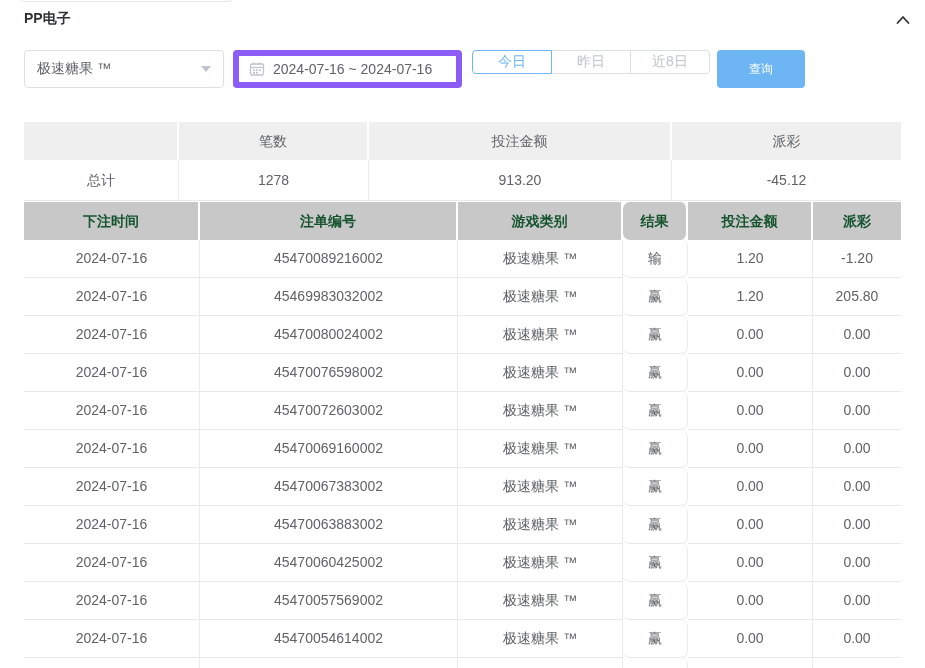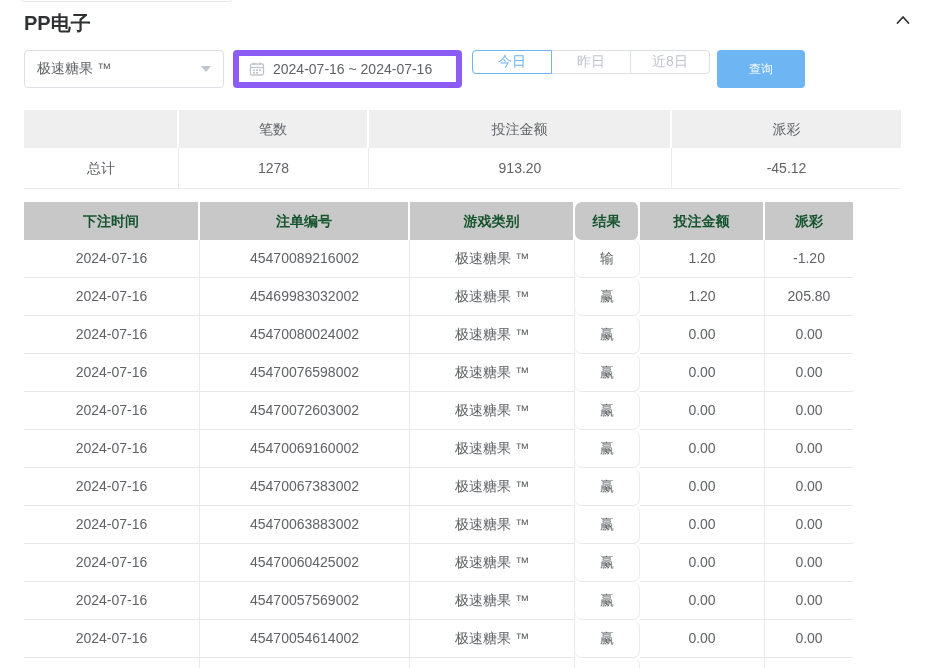--- a/index.html
+++ b/index.html
@@ -12,21 +12,21 @@
     position:relative; width:925px; height:668px;
     background:#fff; overflow:hidden;
   }
   
   .top-frag {
     position:absolute; top:-10px; left:20px; width:213px; height:12px;
     border:1px solid #e4e7ed; border-radius:4px; background:#fff;
   }
   
   .panel-header { position:absolute; top:10px; left:24px; right:12px; height:20px; }
-  .panel-title { font-size:20px; font-weight:bold; color:#303133; }
+  .panel-title { font-size:14px; font-weight:bold; color:#303133; }
   .collapse-btn { position:absolute; right:0; top:0; width:20px; height:20px; cursor:pointer; }
   
   .controls { position:absolute; top:50px; left:24px; height:38px; display:flex; align-items:stretch; }
   .select-box {
     width:200px; height:38px; border:1px solid #dcdfe6; border-radius:4px;
     display:flex; align-items:center; padding:0 12px; background:#fff; cursor:pointer;
     margin-right:9px;
   }
   .select-box .sel-text { flex:1; color:#606266; }
   .caret-down {
@@ -55,21 +55,21 @@
   .query-btn {
     width:88px; height:38px; background:var(--accent,#6db6f3); color:#fff;
     border:none; border-radius:4px; font-size:12px; cursor:pointer;
     font-family:inherit;
   }
   
   .stable { position:absolute; top:110px; left:24px; width:877px; }
   .stable .srow { display:flex; }
   .stable .shead .cell {
     background:var(--summary-bg,#efefef); height:38px; line-height:38px;
-    text-align:center; color:#606266; border-right:2px solid #fff;
+    text-align:center; color:#606266; border-right:2px solid #fff;margin-top:12px;
   }
   .stable .shead .cell:last-child { border-right:none; }
   .stable .sbody .cell {
     height:41px; line-height:40px; text-align:center; color:#606266;
     border-bottom:1px solid #ebebeb; border-right:1px solid #ebebeb;
   }
   .stable .sbody .cell:last-child { border-right:none; }
   .stable .cell:nth-child(1){ width:155px; }
   .stable .cell:nth-child(2){ width:190px; }
   .stable .cell:nth-child(3){ width:303px; }
@@ -81,21 +81,21 @@
     background:var(--thead-bg,#c8c8c8); color:#14532d; font-weight:bold;
     height:38px; line-height:38px; text-align:center; border-right:2px solid #fff;
   }
   .dtable .dhead .cell:last-child { border-right:none; }
   .dtable .dbody .cell {
     height:38px; line-height:37px; text-align:center; color:#606266;
     border-bottom:1px solid #e8e8e8; border-right:1px solid #ebebeb; background:#fff;
   }
   .dtable .dbody .cell:last-child { border-right:none; }
   .dtable .cell:nth-child(1){ width:176px; }
-  .dtable .cell:nth-child(2){ width:210px; }
+  .dtable .cell:nth-child(2){ width:258px; }
   .dtable .cell:nth-child(3){ width:165px; }
   .dtable .cell:nth-child(4){ width:65px;border-radius:7px; }
   .dtable .cell:nth-child(5){ width:125px; }
   .dtable .cell:nth-child(6){ width:88px; }
   .neg { color:var(--red,#f56c6c); }
 </style>
 </head>
 <body>
 
 <div class="page">

